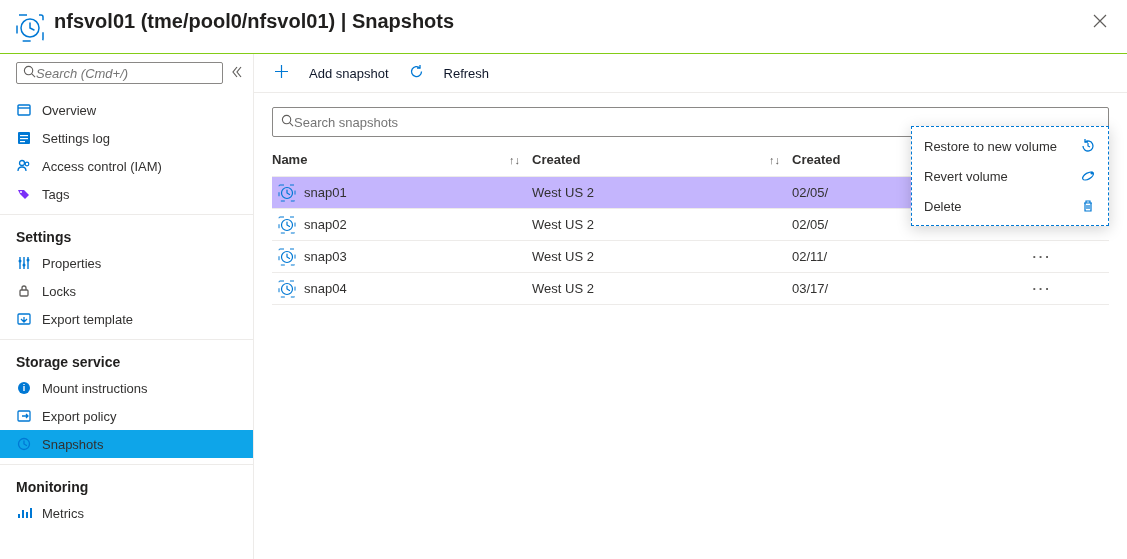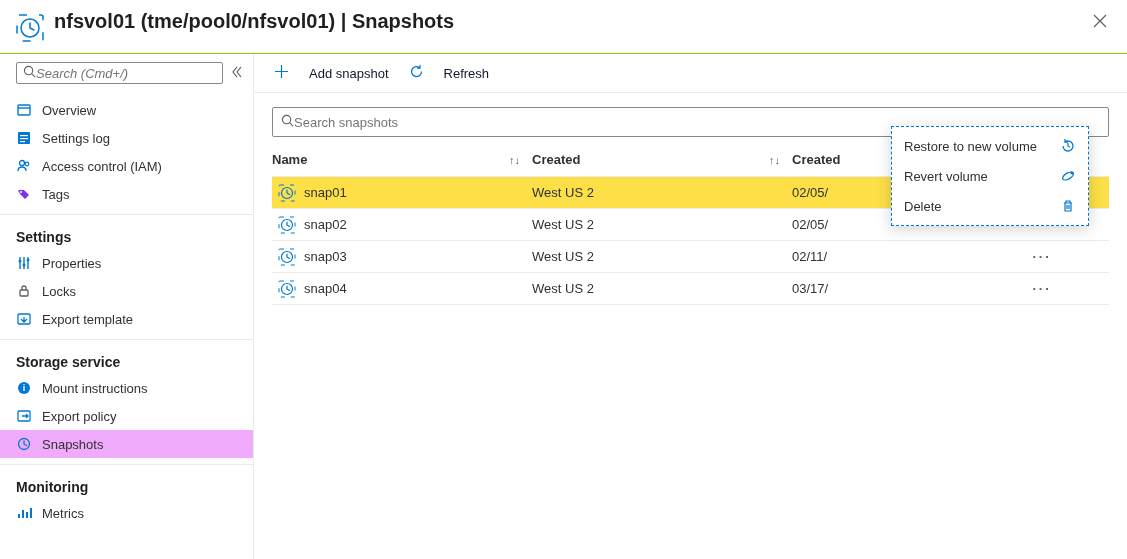--- a/index.html
+++ b/index.html
@@ -91,21 +91,21 @@
   color: #201f1e;
   padding: 8px 16px 4px 16px;
 }
 .nav-item {
   display: flex;
   align-items: center;
   padding: 6px 16px;
   cursor: pointer;
   gap: 10px;
 }
-.nav-item.active { background: #f0abfc; }
+.nav-item.active { background: #0ea5e9; }
 .nav-item .icon { width: 16px; height: 16px; display: flex; align-items: center; justify-content: center; }
 .nav-item .label { font-size: 13px; color: #323130; }
 .nav-divider { height: 1px; background: #edebe9; margin: 4px 0; }
 .main {
   flex: 1;
   display: flex;
   flex-direction: column;
   position: relative;
 }
 .toolbar {
@@ -159,39 +159,39 @@
   align-items: center;
   justify-content: space-between;
   padding-right: 12px;
   cursor: pointer;
 }
 .sort-icon { color: #605e5c; font-size: 11px; }
 .grid-row {
   height: 32px;
   font-size: 13px;
 }
-.grid-row.selected { background: #fde047; }
+.grid-row.selected { background: #c4b5fd; }
 .cell-name {
   display: flex;
   align-items: center;
   gap: 8px;
   padding-left: 6px;
 }
 .snap-icon { width: 18px; height: 18px; }
 .row-menu {
   color: #605e5c;
   cursor: pointer;
   text-align: center;
   letter-spacing: 2px;
   font-weight: bold;
 }
 .context-menu {
   position: absolute;
   top: 72px;
-  right: 38px;
+  right: 18px;
   width: 198px;
   background: #fff;
   box-shadow: 0 3px 14px rgba(0,0,0,0.18);
   border: 1px dashed #0078d4;
   z-index: 10;
   padding: 4px 0;
 }
 .context-item {
   display: flex;
   align-items: center;

